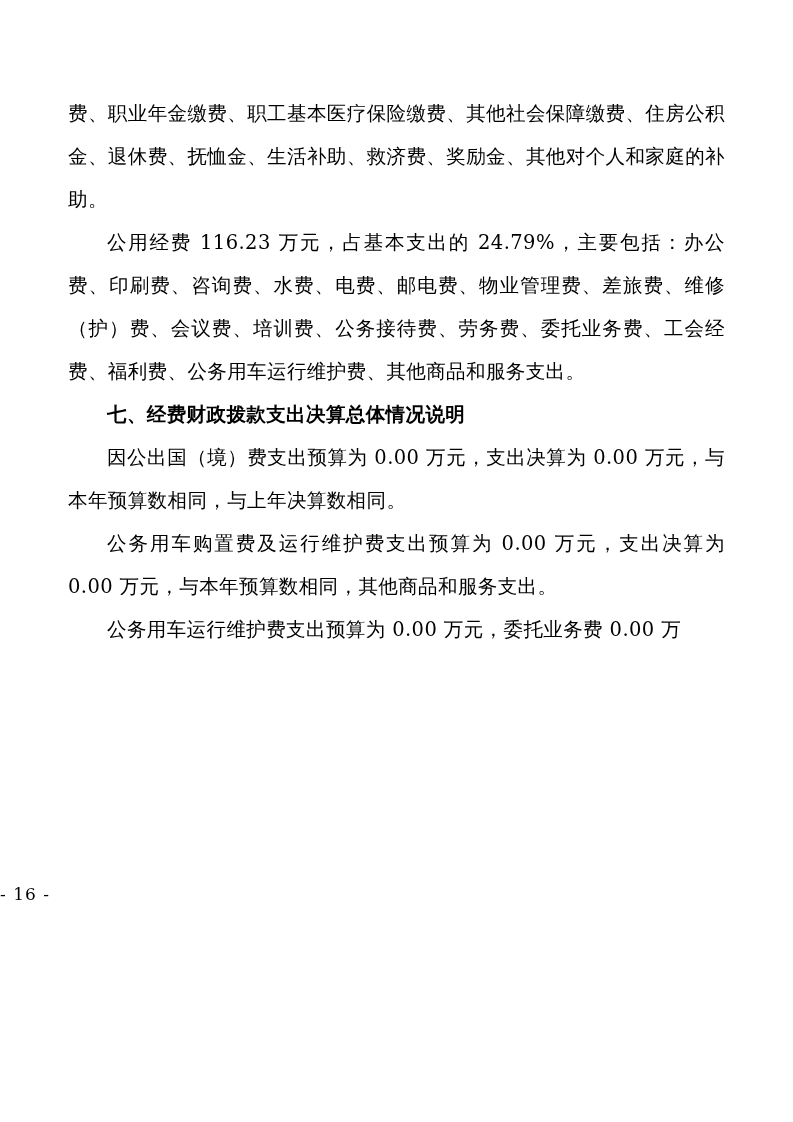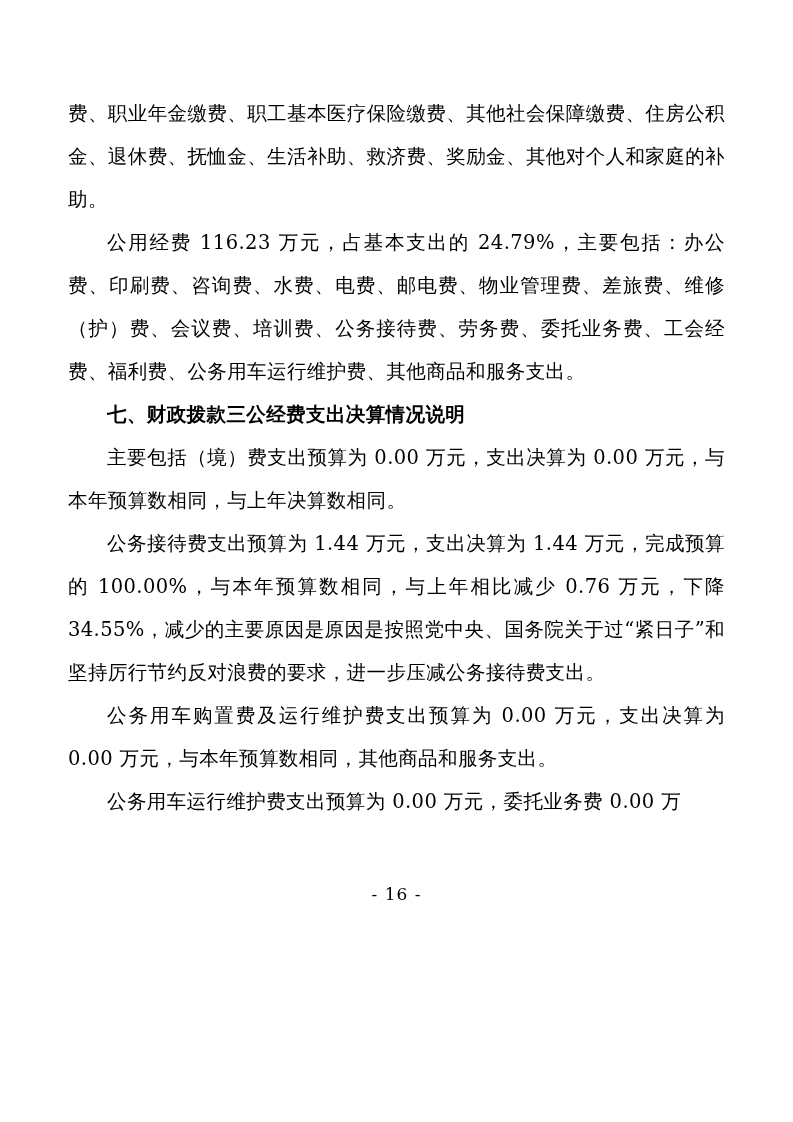--- a/index.html
+++ b/index.html
@@ -45,33 +45,32 @@
     font-weight: bold;
     text-indent: 2em;
     font-family: "DejaVu Sans", "Liberation Sans", sans-serif;
     letter-spacing: 0.4px;
   }
   .page-number {
     position: absolute;
     left: 0;
     right: 0;
     bottom: 62px;
-    text-align: center;
+    text-align: left;
     font-size: 17px;
     font-family: "DejaVu Serif", "Liberation Serif", serif;
     letter-spacing: 1px;
   }
 </style>
 </head>
 <body>
 
 <div class="page">
   <div class="doc-body">
     <p class="para noindent">费、职业年金缴费、职工基本医疗保险缴费、其他社会保障缴费、住房公积金、退休费、抚恤金、生活补助、救济费、奖励金、其他对个人和家庭的补助。</p>
     <p class="para">公用经费 116.23 万元，占基本支出的 24.79%，主要包括：办公费、印刷费、咨询费、水费、电费、邮电费、物业管理费、差旅费、维修（护）费、会议费、培训费、公务接待费、劳务费、委托业务费、工会经费、福利费、公务用车运行维护费、其他商品和服务支出。</p>
-    <h2 class="heading">七、财政拨款三公经费支出决算情况说明</h2>
-    <p class="para">主要包括（境）费支出预算为 0.00 万元，支出决算为 0.00 万元，与本年预算数相同，与上年决算数相同。</p>
-    <p class="para">公务接待费支出预算为 1.44 万元，支出决算为 1.44 万元，完成预算的 100.00%，与本年预算数相同，与上年相比减少 0.76 万元，下降 34.55%，减少的主要原因是原因是按照党中央、国务院关于过“紧日子”和坚持厉行节约反对浪费的要求，进一步压减公务接待费支出。</p>
+    <h2 class="heading">七、经费财政拨款支出决算总体情况说明</h2>
+    <p class="para">因公出国（境）费支出预算为 0.00 万元，支出决算为 0.00 万元，与本年预算数相同，与上年决算数相同。</p>
     <p class="para">公务用车购置费及运行维护费支出预算为 0.00 万元，支出决算为 0.00 万元，与本年预算数相同，其他商品和服务支出。</p>
     <p class="para">公务用车运行维护费支出预算为 0.00 万元，委托业务费 0.00 万</p>
   </div>
   <div class="page-number">- 16 -</div>
 </div>
 
 </body></html>

